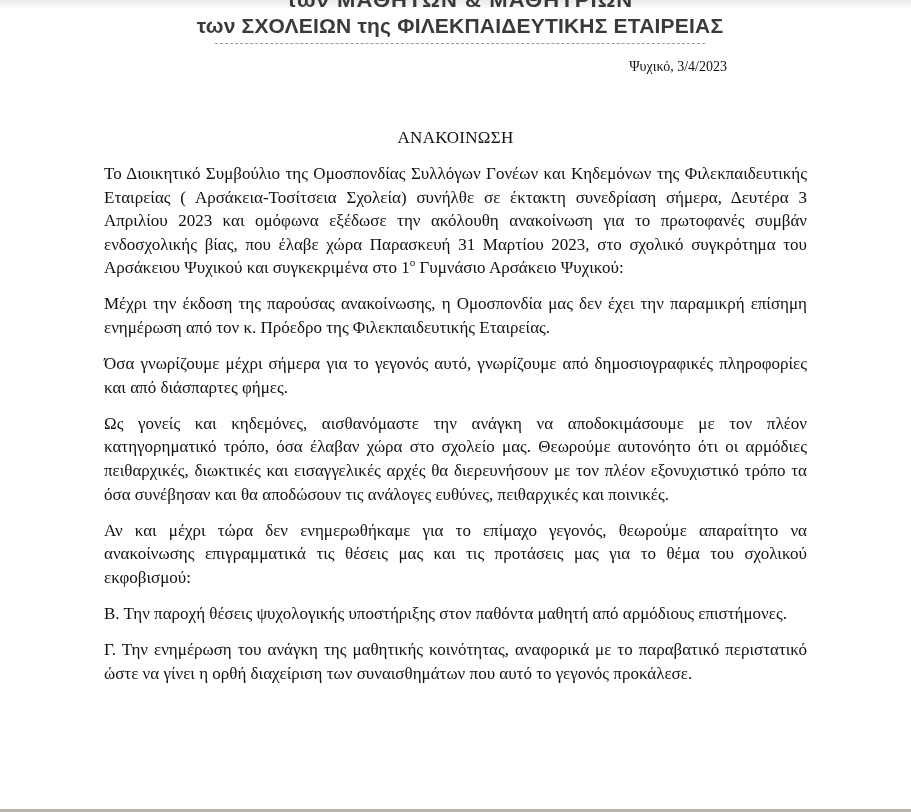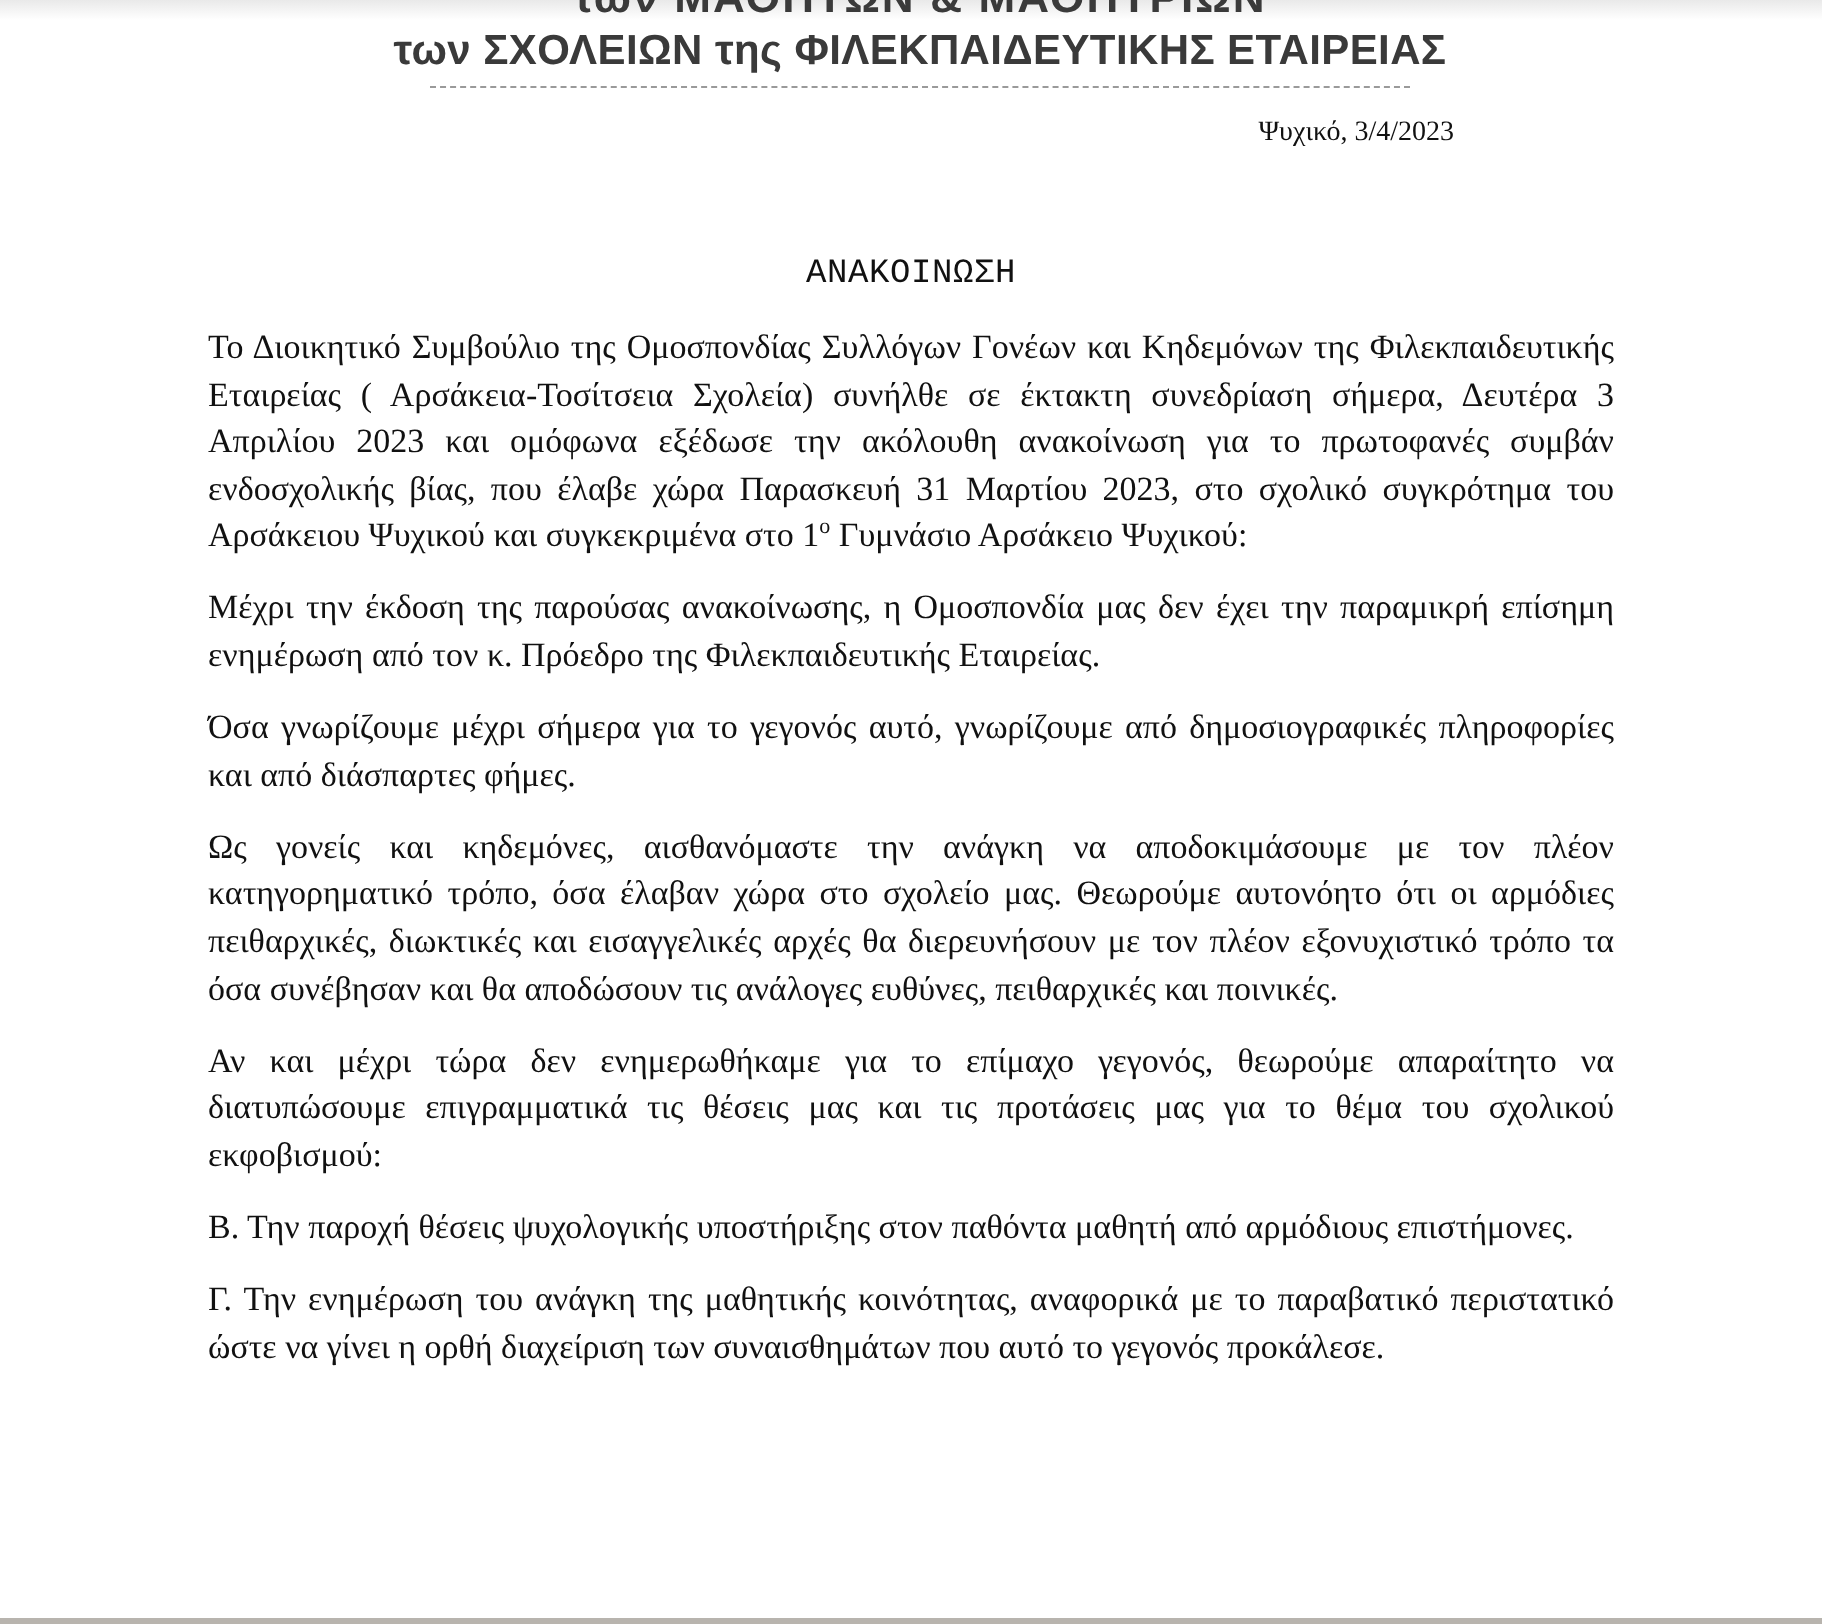--- a/index.html
+++ b/index.html
@@ -61,21 +61,20 @@
       font-size: 14px;
     }
     .title {
       position: absolute;
       left: 0;
       width: 911px;
       top: 128px;
       text-align: center;
       font-size: 17px;
       letter-spacing: 0.3px;
-      font-family: Liberation Mono, monospace;
     }
     .body-text {
       position: absolute;
       left: 104px;
       top: 162px;
       width: 703px;
       font-size: 17px;
       line-height: 23.6px;
       text-align: justify;
     }
@@ -109,19 +108,19 @@
 
   <div class="date">Ψυχικό, 3/4/2023</div>
 
   <div class="title">ΑΝΑΚΟΙΝΩΣΗ</div>
 
   <div class="body-text">
     <p><span>Το Διοικητικό Συμβούλιο της Ομοσπονδίας Συλλόγων Γονέων και Κηδεμόνων της Φιλεκπαιδευτικής Εταιρείας ( Αρσάκεια-Τοσίτσεια Σχολεία) συνήλθε σε έκτακτη συνεδρίαση σήμερα, Δευτέρα 3 Απριλίου 2023 και ομόφωνα εξέδωσε την ακόλουθη ανακοίνωση για το πρωτοφανές συμβάν ενδοσχολικής βίας, που έλαβε χώρα Παρασκευή 31 Μαρτίου 2023, στο σχολικό συγκρότημα του Αρσάκειου Ψυχικού και συγκεκριμένα στο 1</span><sup>ο</sup><span> Γυμνάσιο Αρσάκειο Ψυχικού:</span></p>
     <p>Μέχρι την έκδοση της παρούσας ανακοίνωσης, η Ομοσπονδία μας δεν έχει την παραμικρή επίσημη ενημέρωση από τον κ. Πρόεδρο της Φιλεκπαιδευτικής Εταιρείας.</p>
     <p>Όσα γνωρίζουμε μέχρι σήμερα για το γεγονός αυτό, γνωρίζουμε από δημοσιογραφικές πληροφορίες και από διάσπαρτες φήμες.</p>
     <p>Ως γονείς και κηδεμόνες, αισθανόμαστε την ανάγκη να αποδοκιμάσουμε με τον πλέον κατηγορηματικό τρόπο, όσα έλαβαν χώρα στο σχολείο μας. Θεωρούμε αυτονόητο ότι οι αρμόδιες πειθαρχικές, διωκτικές και εισαγγελικές αρχές θα διερευνήσουν με τον πλέον εξονυχιστικό τρόπο τα όσα συνέβησαν και θα αποδώσουν τις ανάλογες ευθύνες, πειθαρχικές και ποινικές.</p>
-    <p>Αν και μέχρι τώρα δεν ενημερωθήκαμε για το επίμαχο γεγονός, θεωρούμε απαραίτητο να διατυπώσουμε επιγραμματικά τις θέσεις μας και τις προτάσεις μας για το θέμα του σχολικού εκφοβισμού:</p>
+    <p>Αν και μέχρι τώρα δεν ενημερωθήκαμε για το επίμαχο γεγονός, θεωρούμε απαραίτητο να ανακοίνωσης επιγραμματικά τις θέσεις μας και τις προτάσεις μας για το θέμα του σχολικού εκφοβισμού:</p>
     <p>Β. Την παροχή θέσεις ψυχολογικής υποστήριξης στον παθόντα μαθητή από αρμόδιους επιστήμονες.</p>
     <p>Γ. Την ενημέρωση του ανάγκη της μαθητικής κοινότητας, αναφορικά με το παραβατικό περιστατικό ώστε να γίνει η ορθή διαχείριση των συναισθημάτων που αυτό το γεγονός προκάλεσε.</p>
   </div>
 </div>
 
 <div class="bottom-bar"></div>
 
 </body></html>

